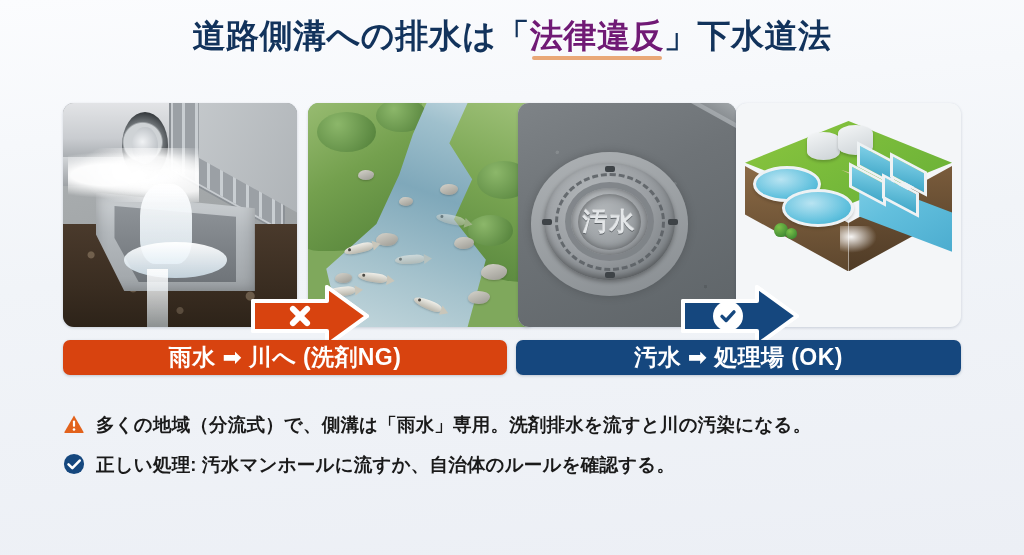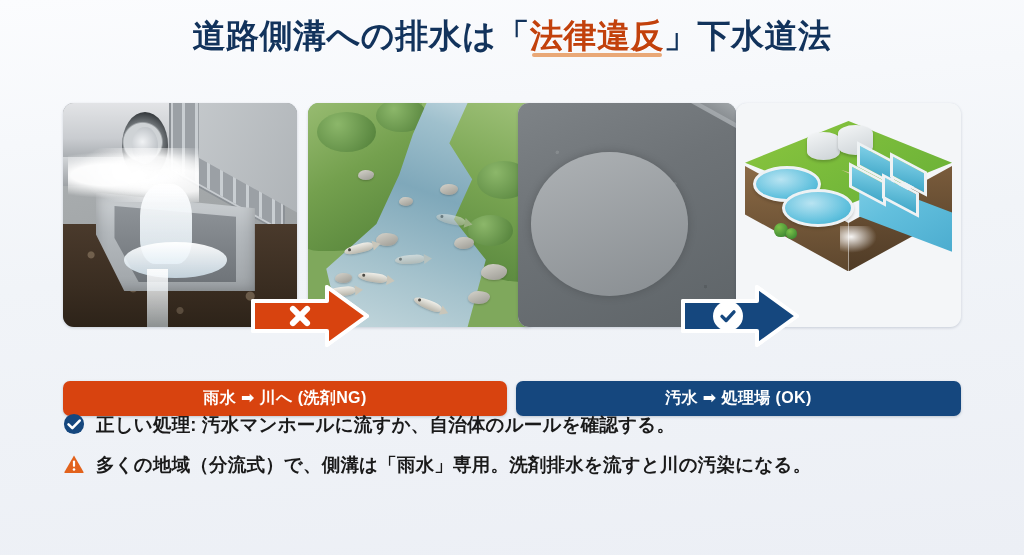--- a/index.html
+++ b/index.html
@@ -24,21 +24,21 @@
   }
   .title{
     display:inline-block;
     font-size:33px;
     font-weight:bold;
     color:#12335c;
     letter-spacing:.5px;
     white-space:nowrap;
     text-shadow:0 1px 0 rgba(255,255,255,.7);
   }
-  .title .hl{position:relative;color:#c2410c;}
+  .title .hl{position:relative;color:#701a75;font-family:Liberation Mono, monospace;}
   .title .hl::after{
     content:"";position:absolute;left:2px;right:2px;bottom:-3px;height:4px;
     background:#e9a877;border-radius:3px;
   }
 
   
   .strip{
     position:absolute;top:103px;left:63px;
     width:898px;height:224px;
   }
@@ -342,23 +342,22 @@
     width:30px;height:30px;border-radius:50%;background:#fff;
     display:flex;align-items:center;justify-content:center;
   }
   .check-badge svg{width:18px;height:18px;}
 
   
   .cap{
     position:absolute;top:340px;height:35px;
     border-radius:7px;
     display:flex;align-items:center;justify-content:center;
-    color:#fff;font-size:16px;font-weight:bold;letter-spacing:.4px;
+    color:#fff;font-size:23px;font-weight:bold;letter-spacing:.4px;
     box-shadow:0 1px 3px rgba(20,40,70,.22);
-    margin-top:41px;
   }
   .cap-left{left:63px;width:444px;background:#d8430f;}
   .cap-right{left:516px;width:445px;background:#15477e;}
 
   
   .bullets{
     position:absolute;left:63px;top:404px;width:900px;
   }
   .bullet{
     display:flex;align-items:center;gap:11px;height:40px;
@@ -444,20 +443,31 @@
     </div>
   </div>
 
   <div class="panel p3">
     <div class="scene">
       <div class="asphalt"></div>
       <div class="kerbline"></div>
       <div class="kerbline2"></div>
       <div class="whiteline"></div>
       <div class="patch"></div>
+      <div class="lid">
+        <div class="lid-ring"></div>
+        <div class="lid-ring2"></div>
+        <div class="lid-center">
+          <span class="lid-text">汚水</span>
+        </div>
+        <div class="notch" style="left:50%;top:2%;transform:translateX(-50%)"></div>
+        <div class="notch" style="left:50%;bottom:2%;transform:translateX(-50%)"></div>
+        <div class="notch" style="left:-2%;top:50%;transform:translateY(-50%)"></div>
+        <div class="notch" style="right:-2%;top:50%;transform:translateY(-50%)"></div>
+      </div>
     </div>
   </div>
 
   <div class="panel p4">
     <div class="scene">
       <div class="bg"></div>
       <div class="block">
         <div class="topface"></div>
         <div class="sideL"></div>
         <div class="sideR"></div>
@@ -496,34 +506,34 @@
     </span>
   </div>
 </div>
 
 <div class="cap cap-left">雨水 ➡ 川へ (洗剤NG)</div>
 <div class="cap cap-right">汚水 ➡ 処理場 (OK)</div>
 
 <div class="bullets">
 
   <div class="bullet">
-    <span class="ico ico-check">
-      <svg width="22" height="22" viewBox="0 0 24 24">
-        <circle cx="12" cy="12" r="11" fill="#15477e"></circle>
-        <path d="M6 12.4 L10.2 16.6 L18.2 8.2" fill="none" stroke="#fff" stroke-width="2.8" stroke-linecap="round" stroke-linejoin="round"></path>
-      </svg>
-    </span>
-    <span class="btxt">正しい処理: 汚水マンホールに流すか、自治体のルールを確認する。</span>
-  </div>
-
-  <div class="bullet">
     <span class="ico ico-warn">
       <svg width="22" height="22" viewBox="0 0 24 24">
         <path d="M12 2.8 L22.4 20.6 Q23 21.8 21.7 21.8 L2.3 21.8 Q1 21.8 1.6 20.6 Z" fill="#e2621c"></path>
         <rect x="10.8" y="8.2" width="2.4" height="7" rx="1.2" fill="#fff"></rect>
         <circle cx="12" cy="18" r="1.4" fill="#fff"></circle>
       </svg>
     </span>
     <span class="btxt">多くの地域（分流式）で、側溝は「雨水」専用。洗剤排水を流すと川の汚染になる。</span>
   </div>
 
+  <div class="bullet">
+    <span class="ico ico-check">
+      <svg width="22" height="22" viewBox="0 0 24 24">
+        <circle cx="12" cy="12" r="11" fill="#15477e"></circle>
+        <path d="M6 12.4 L10.2 16.6 L18.2 8.2" fill="none" stroke="#fff" stroke-width="2.8" stroke-linecap="round" stroke-linejoin="round"></path>
+      </svg>
+    </span>
+    <span class="btxt">正しい処理: 汚水マンホールに流すか、自治体のルールを確認する。</span>
+  </div>
+
 
 </div>
 
 </body></html>

